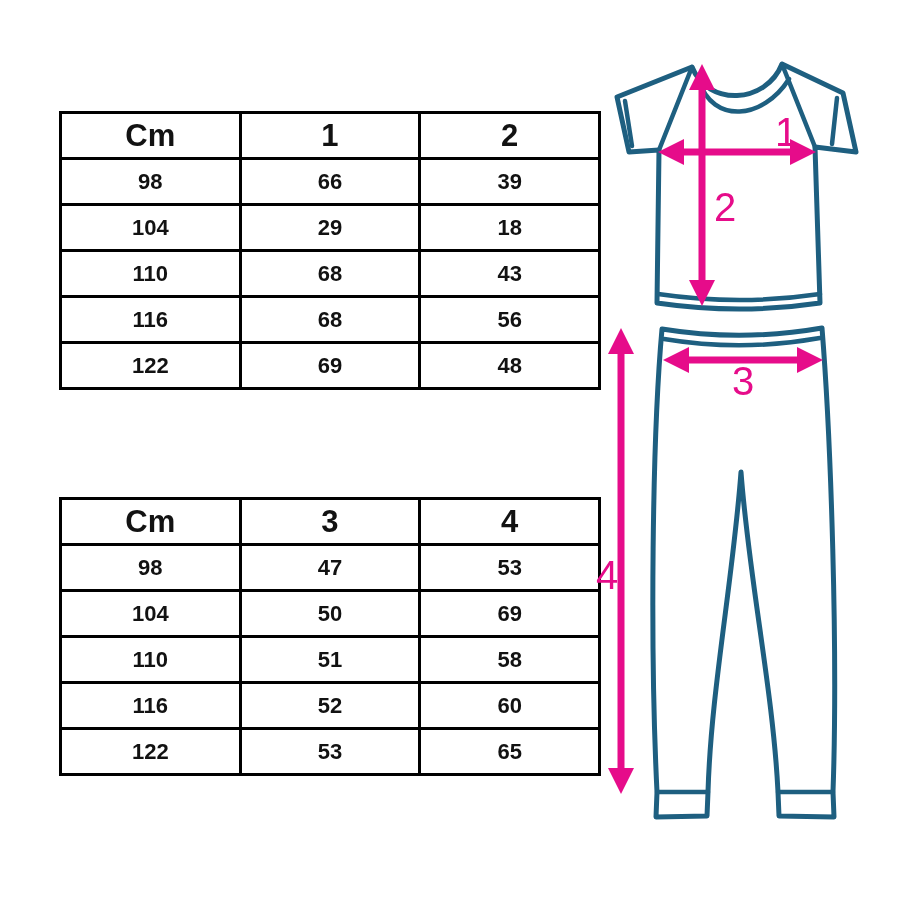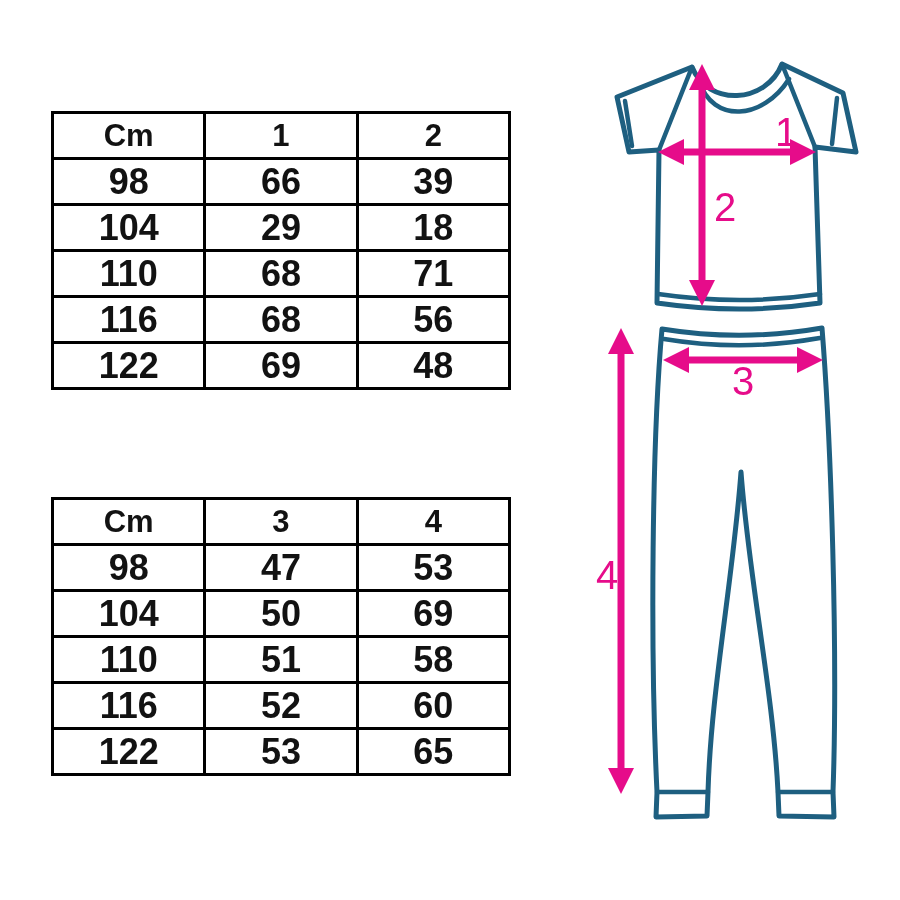--- a/index.html
+++ b/index.html
@@ -9,32 +9,32 @@
     --table_border:#000000;
     --table_text:#121212;
   }
   html,body{margin:0;padding:0;}
   body{
     width:900px;height:900px;overflow:hidden;
     background:var(--background);
     font-family:"Liberation Sans",sans-serif;
   }
   .stage{position:relative;width:900px;height:900px;}
-  .size-table{position:absolute;left:51px;width:460px;}
+  .size-table{position:absolute;left:59px;width:542px;}
   #table-top{top:111px;}
   #table-bottom{top:497px;}
   table{
     width:100%;border-collapse:collapse;table-layout:fixed;
     color:var(--table_text);
   }
   th,td{
     border:3px solid var(--table_border);
     height:43px;padding:0;
     text-align:center;vertical-align:middle;
-    font-size:36px;line-height:1;
+    font-size:22px;line-height:1;
   }
   thead th{font-weight:700;font-size:31px;}
   tbody th{font-weight:700;}
   tbody td{font-weight:700;}
   .figure{position:absolute;left:575px;top:50px;width:305px;height:790px;}
   .garment{stroke:var(--outline);stroke-width:5;fill:#ffffff;stroke-linejoin:round;stroke-linecap:round;}
   .seam{stroke:var(--outline);stroke-width:4.5;fill:none;stroke-linejoin:round;stroke-linecap:round;}
   .arrow-shaft{stroke:var(--accent);stroke-width:7;fill:none;stroke-linecap:butt;}
   .arrow-head{fill:var(--accent);stroke:none;}
   .measure-label{fill:var(--accent);font-family:"Liberation Sans",sans-serif;font-size:40px;font-weight:400;}
@@ -60,21 +60,21 @@
           <td>39</td>
         </tr>
         <tr>
           <th>104</th>
           <td>29</td>
           <td>18</td>
         </tr>
         <tr>
           <th>110</th>
           <td>68</td>
-          <td>71</td>
+          <td>43</td>
         </tr>
         <tr>
           <th>116</th>
           <td>68</td>
           <td>56</td>
         </tr>
         <tr>
           <th>122</th>
           <td>69</td>
           <td>48</td>

